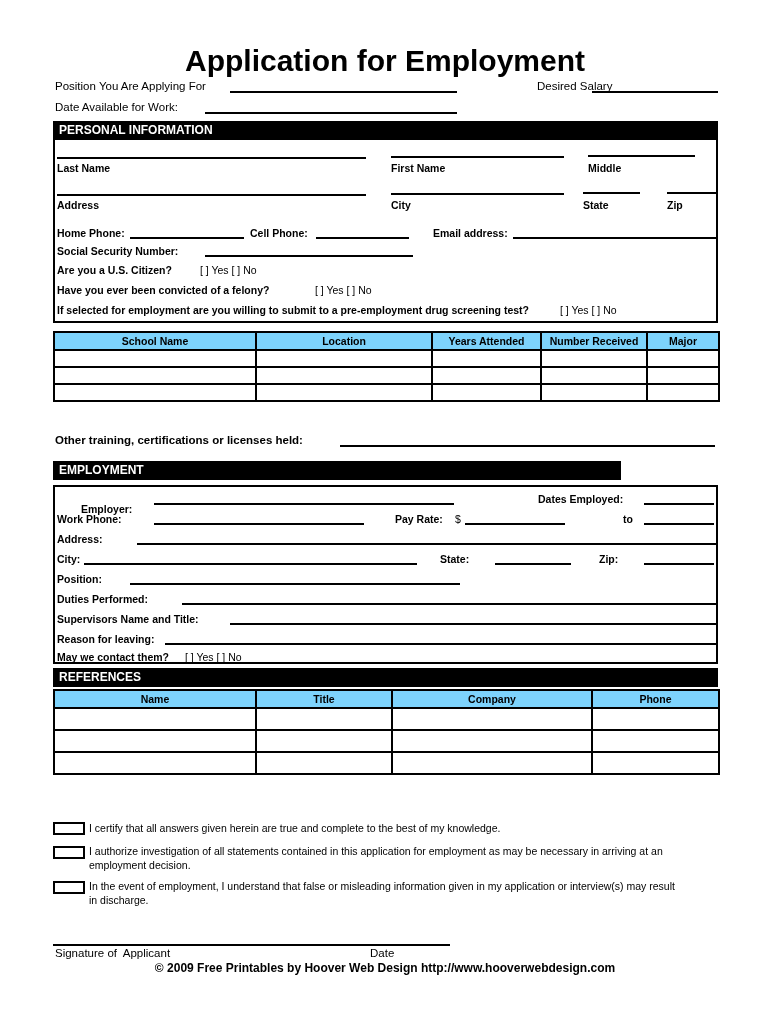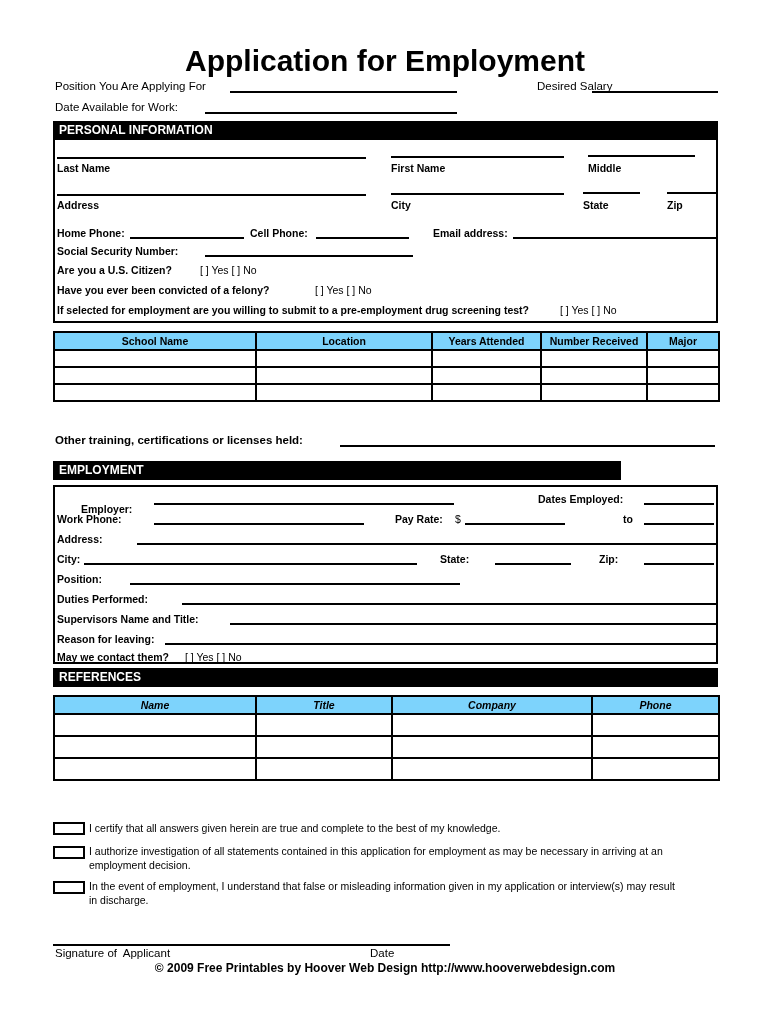--- a/index.html
+++ b/index.html
@@ -165,21 +165,21 @@
       <span class="abs lbl" style="left:2px;top:146px;">Reason for leaving:</span>
       <div class="abs fill" style="left:110px;top:144px;width:551px;"></div>
 
       <span class="abs lbl" style="left:2px;top:164px;">May we contact them?</span>
       <span class="abs opt" style="left:130px;top:164px;">[ ] Yes [ ] No</span>
     </div>
   </div>
 
   <div class="abs" style="left:53px;top:668px;width:665px;">
     <div class="bar">REFERENCES</div>
-    <table class="ref" style="margin-top:8px;font-style:italic;">
+    <table class="ref" style="margin-top:2px;">
       <colgroup>
           <col style="width:202px">
           <col style="width:136px">
           <col style="width:200px">
           <col style="width:127px">
         </colgroup>
       <thead>
         <tr>
           <th>Name</th>
           <th>Title</th>

